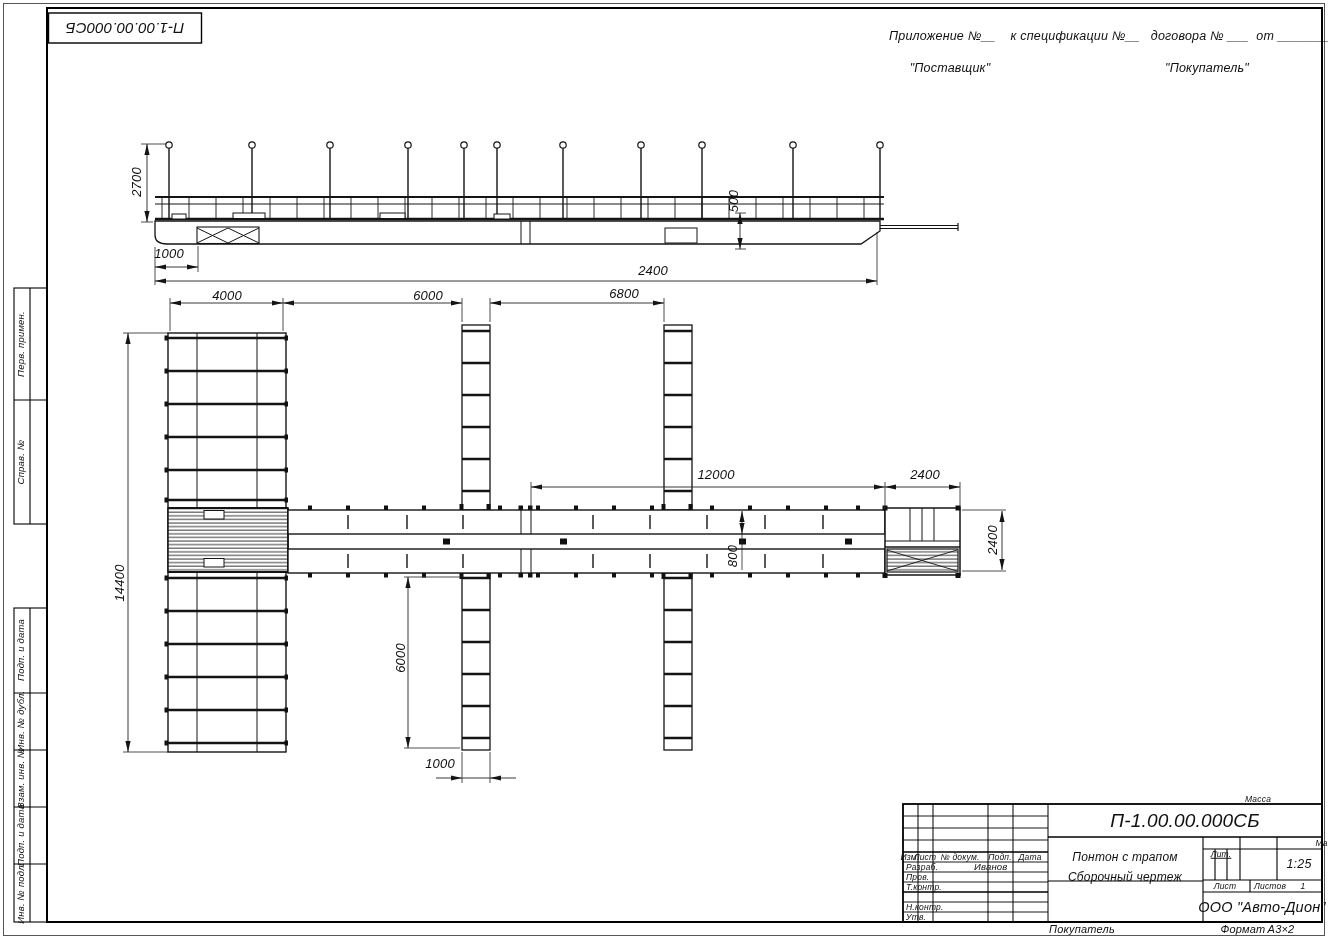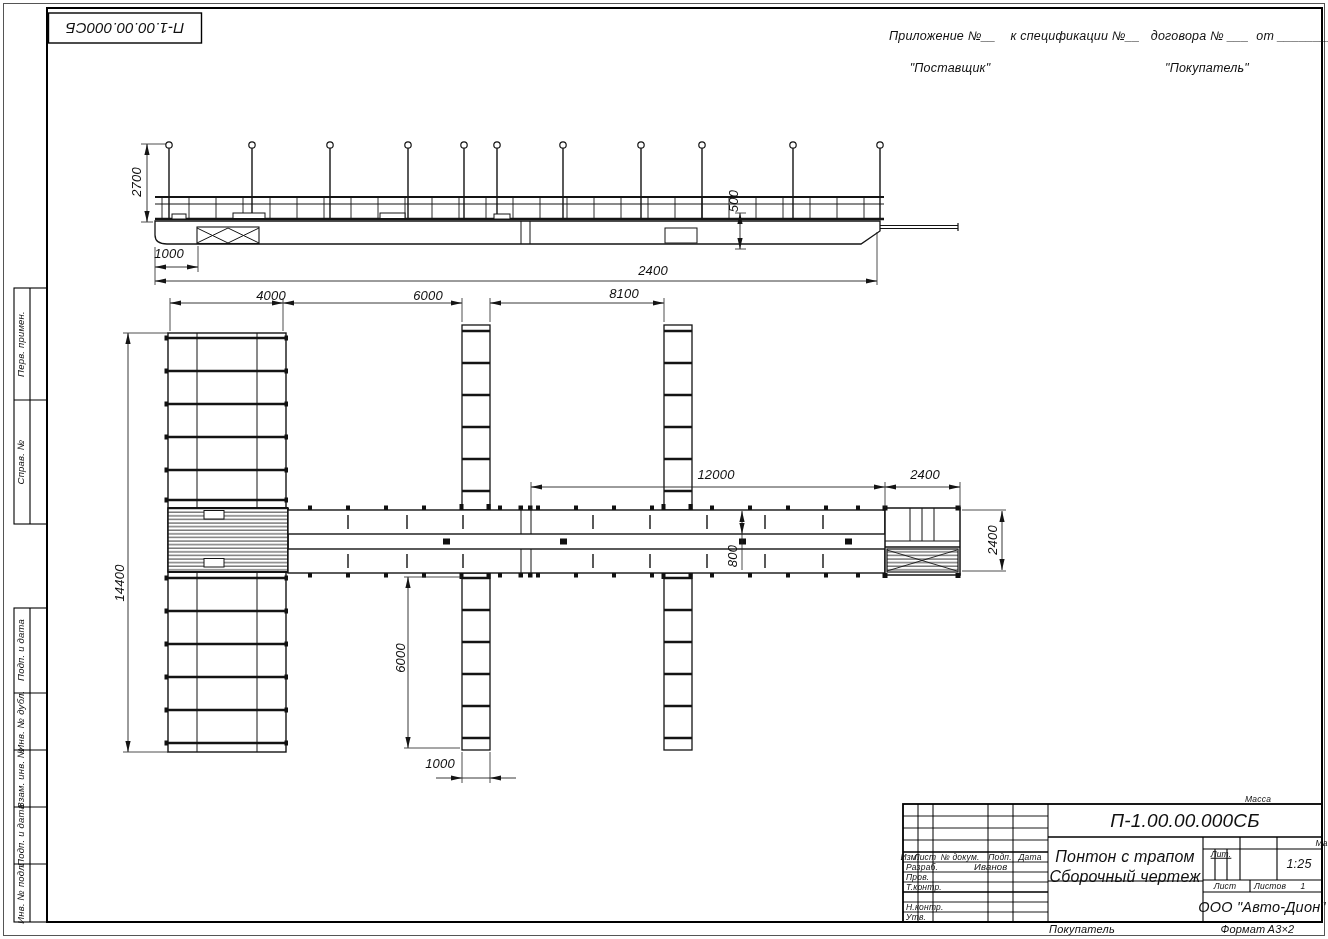--- a/index.html
+++ b/index.html
@@ -3,21 +3,21 @@
 <meta charset="utf-8">
 <style>
   html,body{margin:0;padding:0;background:#fff;}
   .sheet{position:relative;width:1328px;height:939px;background:#fff;overflow:hidden;}
   svg.geo{position:absolute;left:0;top:0;width:1328px;height:939px;}
   .txt{position:absolute;font-family:"Liberation Sans","DejaVu Sans",sans-serif;font-style:italic;color:#101010;white-space:pre;transform:translate(-50%,-50%);line-height:1;letter-spacing:.2px;}
   .la{transform:translate(0,-50%);}
   .rot{transform:translate(-50%,-50%) rotate(-90deg);}
   .rot180{transform:translate(-50%,-50%) rotate(180deg);}
   .s8{font-size:8.5px}.s9{font-size:9.5px}.s11{font-size:11px}.s12{font-size:12.5px}
-  .s13{font-size:13px}.s14{font-size:14.5px}.s16{font-size:16px}.s19{font-size:19px}.s15{font-size:15px}
+  .s13{font-size:13px}.s14{font-size:14.5px}.s16{font-size:12px}.s19{font-size:19px}.s15{font-size:15px}
 </style>
 </head>
 <body>
 
 <div class="sheet">
 
 <svg class="geo" viewBox="0 0 1328 939">
   <defs>
     <marker id="arr" markerWidth="13" markerHeight="8" refX="12" refY="3.5" orient="auto-start-reverse" markerUnits="userSpaceOnUse">
       <path d="M12,3.5 L1,0.9 L1,6.1 Z" fill="#141414"></path>
@@ -146,23 +146,23 @@
 
 <span class="txt s15 rot180" style="left:125px;top:28px;">П-1.00.00.000СБ</span>
 <span class="txt s12 la" style="left:889px;top:36px;">Приложение №__    к спецификации №__   договора № ___  от ________</span>
 <span class="txt s12" style="left:950px;top:68px;">"Поставщик"</span>
 <span class="txt s12" style="left:1207px;top:68px;">"Покупатель"</span>
 
 <span class="txt s13 rot" style="left:136px;top:182px;">2700</span>
 <span class="txt s13" style="left:169px;top:253px;">1000</span>
 <span class="txt s13 rot" style="left:733px;top:201px;">500</span>
 <span class="txt s13" style="left:653px;top:270px;">2400</span>
-<span class="txt s13" style="left:227px;top:295px;margin-left:44px;">4000</span>
+<span class="txt s13" style="left:227px;top:295px;">4000</span>
 <span class="txt s13" style="left:428px;top:295px;">6000</span>
-<span class="txt s13" style="left:624px;top:293px;">8100</span>
+<span class="txt s13" style="left:624px;top:293px;">6800</span>
 
 <span class="txt s13" style="left:716px;top:474px;">12000</span>
 <span class="txt s13" style="left:925px;top:474px;">2400</span>
 <span class="txt s13 rot" style="left:119px;top:583px;">14400</span>
 <span class="txt s13 rot" style="left:732px;top:556px;">800</span>
 <span class="txt s13 rot" style="left:992px;top:540px;">2400</span>
 <span class="txt s13 rot" style="left:400px;top:658px;">6000</span>
 <span class="txt s13" style="left:440px;top:763px;">1000</span>
 
 <span class="txt s9 rot" style="left:21px;top:344px;">Перв. примен.</span>

